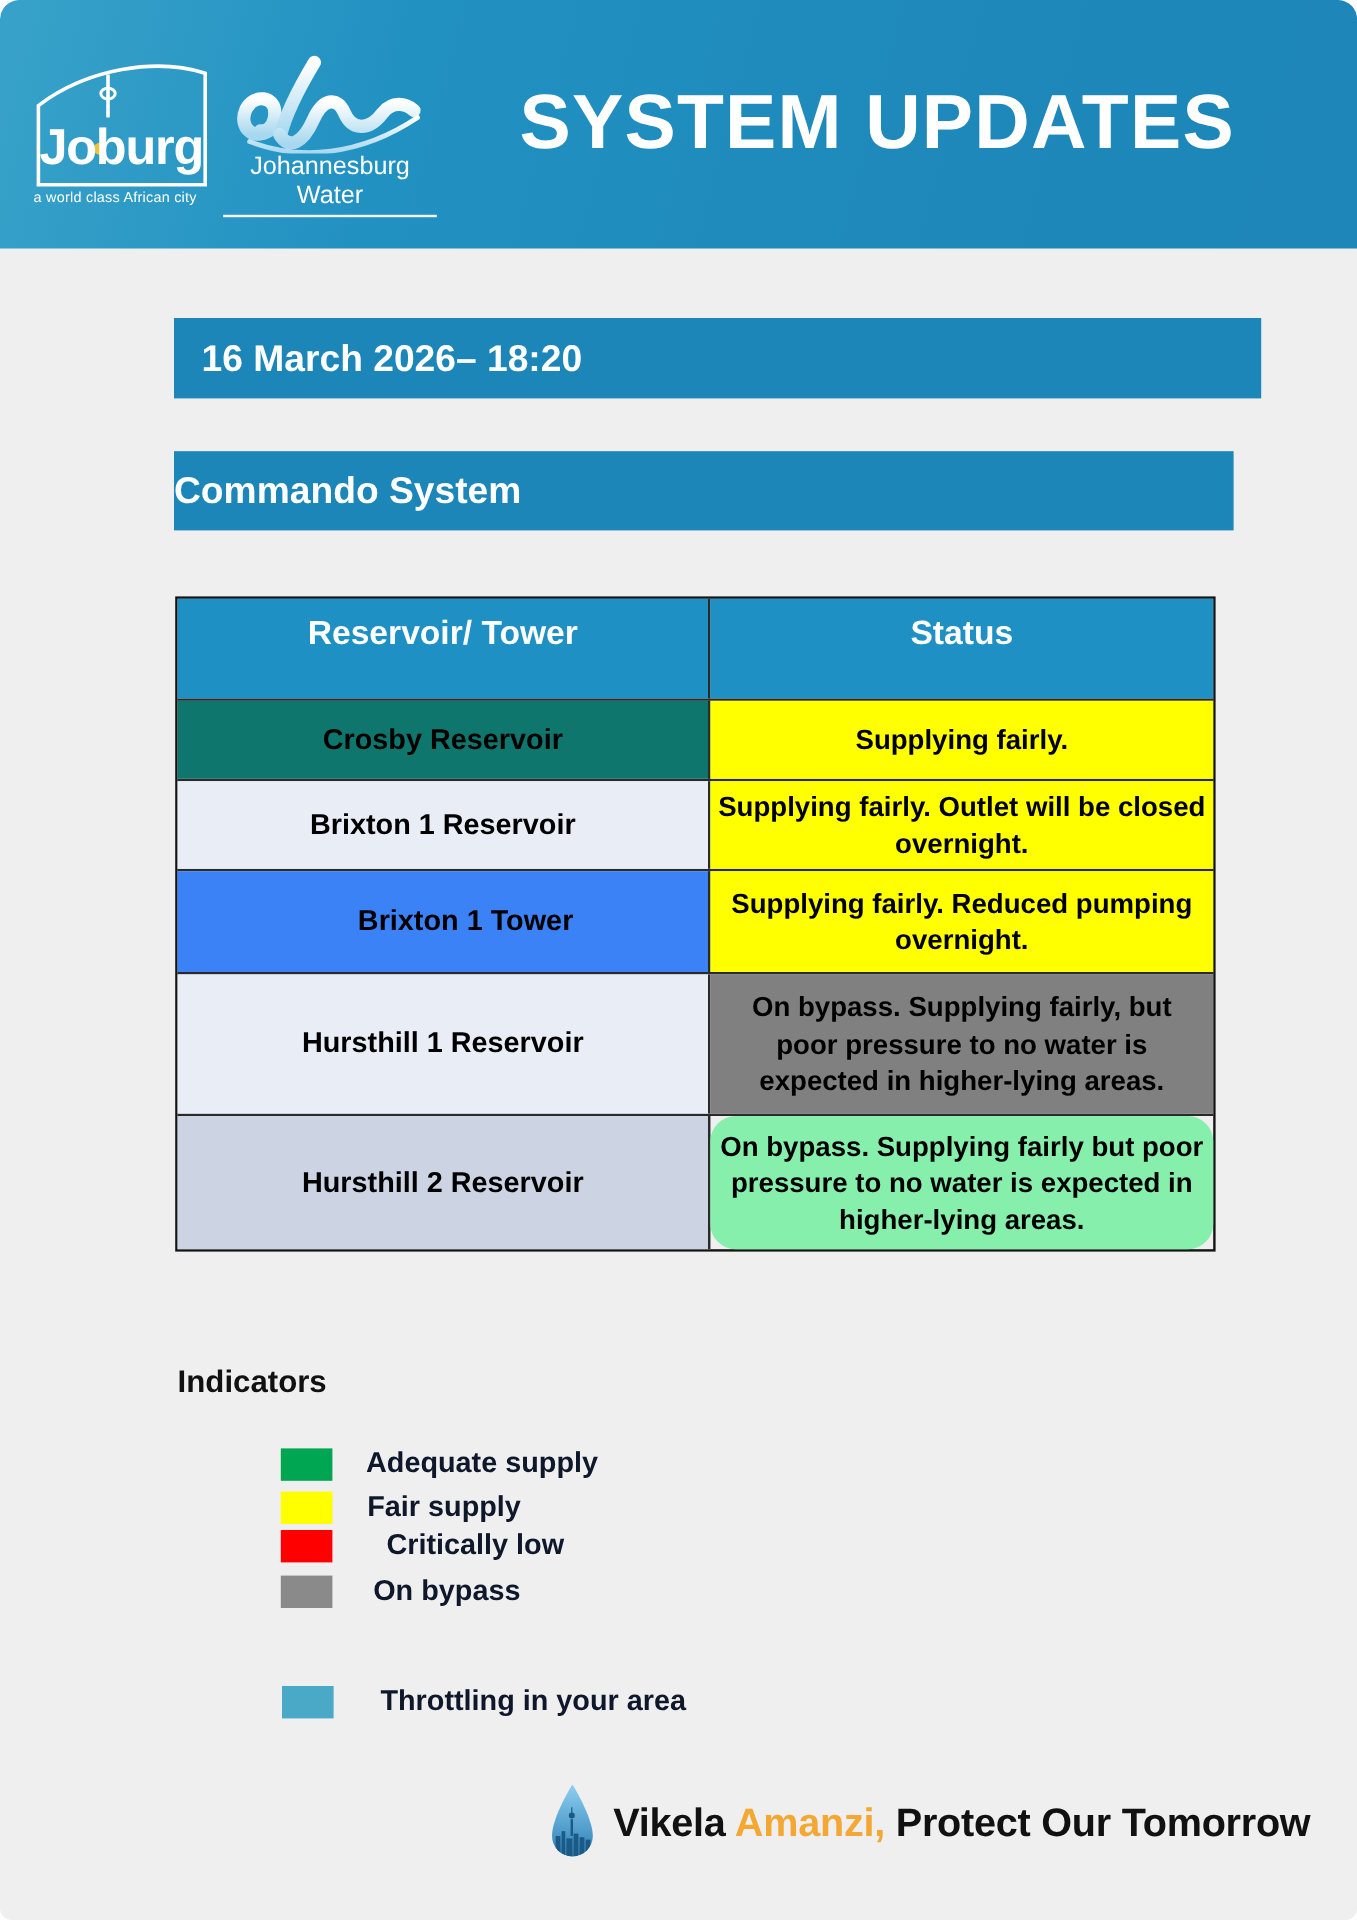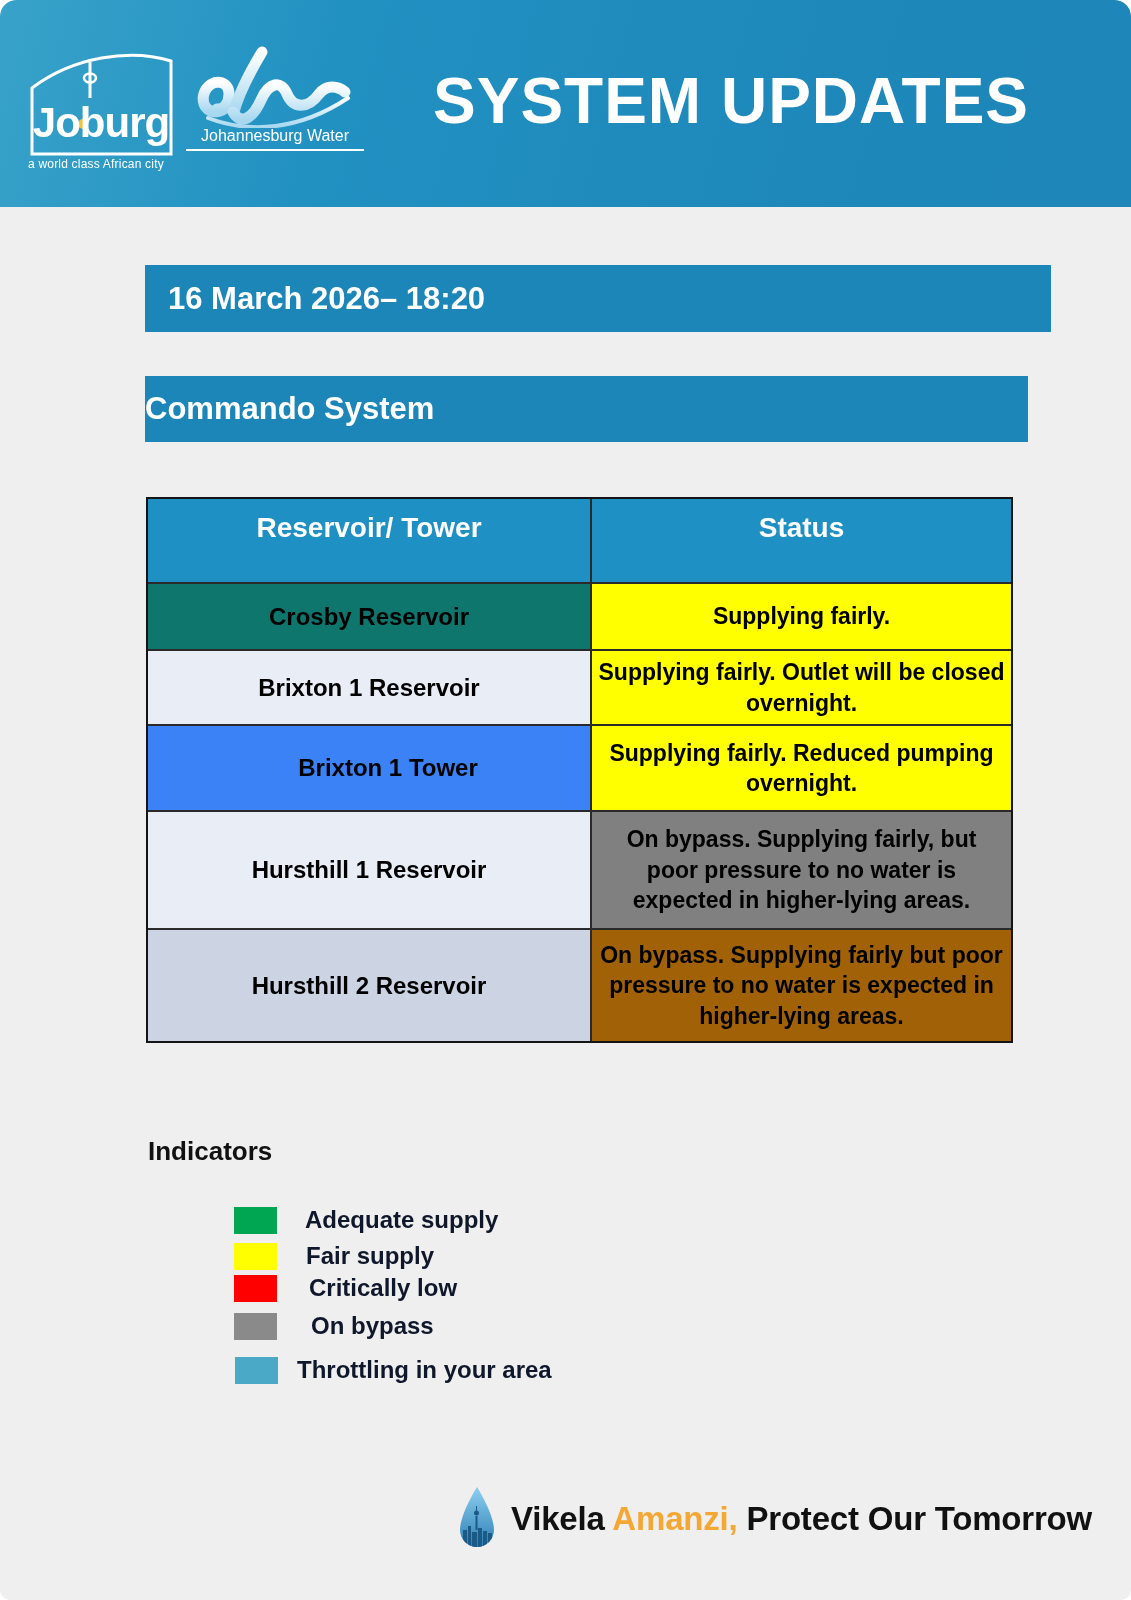--- a/index.html
+++ b/index.html
@@ -7,21 +7,21 @@
         border-radius:16px 16px 10px 10px;margin:0 auto;}
   
   .header{position:absolute;left:0;top:0;width:1131px;height:207px;
           background:linear-gradient(105deg,#38a2c9 0%,#2191c2 30%,#1e88ba 70%,#1e86b8 100%);
           border-radius:16px 16px 0 0;}
   .joburg-logo{position:absolute;left:28px;top:40px;}
   .joburg-tagline{position:absolute;left:28px;top:157px;width:160px;color:#ffffff;
                   font-size:12px;font-weight:400;letter-spacing:.2px;}
   .jw-logo{position:absolute;left:188px;top:46px;}
   .jw-name{position:absolute;left:186px;top:127px;width:178px;text-align:center;color:#ffffff;
-           font-size:16px;font-weight:400;padding-bottom:4px;border-bottom:2px solid #ffffff;}
+           font-size:21px;font-weight:400;padding-bottom:4px;border-bottom:2px solid #ffffff;}
   .main-title{position:absolute;left:395px;top:64px;width:672px;text-align:center;color:#ffffff;
               font-size:64px;font-weight:800;letter-spacing:1px;white-space:nowrap;}
   
   .bar{position:absolute;left:145px;width:883px;color:#ffffff;font-weight:700;
        display:flex;align-items:center;}
   .date-bar{top:265px;height:67px;font-size:31px;padding-left:23px;}
   .system-bar{top:376px;height:66px;font-size:31px;}
   
   .res-table{position:absolute;left:146px;top:497px;width:867px;border:2px solid #141414;
              box-sizing:border-box;}
@@ -35,23 +35,23 @@
   .h-r3{height:116px;} .h-r4{height:111px;}
   .name-cell{font-size:24px;font-weight:700;color:#000000;}
   .status-cell{font-size:23px;font-weight:700;color:#000000;line-height:1.32;padding:2px 6px;}
   
   .ind-heading{position:absolute;left:148px;top:1136px;font-size:26px;font-weight:700;color:#111;}
   .legend-item{position:absolute;display:flex;align-items:center;}
   .swatch{width:43px;height:27px;flex:0 0 auto;}
   .legend-label{font-size:24px;font-weight:700;color:#0f172a;white-space:nowrap;}
   .li0{left:234px;top:1206px;} .li0 .legend-label{margin-left:28px;}
   .li1{left:234px;top:1242px;} .li1 .legend-label{margin-left:29px;}
-  .li2{left:234px;top:1274px;} .li2 .legend-label{margin-left:32px;}
+  .li2{left:234px;top:1274px;} .li2 .legend-label{margin-left:45px;}
   .li3{left:234px;top:1312px;} .li3 .legend-label{margin-left:34px;}
-  .li4{left:235px;top:1356px;} .li4 .legend-label{margin-left:19px;}
+  .li4{left:235px;top:1404px;gap:20px;} .li4 .legend-label{margin-left:19px;}
   
   .footer{position:absolute;left:455px;top:1484px;display:flex;align-items:center;}
   .footer-text{margin-left:12px;font-size:33px;font-weight:800;color:#111111;white-space:nowrap;
                letter-spacing:-0.2px;}
 </style>
 </head>
 <body>
 
 <div class="page">
 
@@ -103,21 +103,21 @@
     <div class="t-row">
       <div class="t-cell first name-cell h-r2" style="background-color: #3b82f6; padding-left: 38px;">Brixton 1 Tower</div>
       <div class="t-cell status-cell h-r2" style="background-color: rgb(255, 255, 0);">Supplying fairly. Reduced pumping overnight.</div>
     </div>
     <div class="t-row">
       <div class="t-cell first name-cell h-r3" style="background-color: rgb(233, 238, 246);">Hursthill 1 Reservoir</div>
       <div class="t-cell status-cell h-r3" style="background-color: rgb(128, 128, 128);">On bypass. Supplying fairly, but poor pressure to no water is expected in higher-lying areas.</div>
     </div>
     <div class="t-row">
       <div class="t-cell first name-cell h-r4" style="background-color: rgb(204, 211, 227);">Hursthill 2 Reservoir</div>
-      <div class="t-cell status-cell h-r4" style="background-color: #a16207;">On bypass. Supplying fairly but poor pressure to no water is expected in higher-lying areas.</div>
+      <div class="t-cell status-cell h-r4" style="background-color: #86efac; border-radius: 21px;">On bypass. Supplying fairly but poor pressure to no water is expected in higher-lying areas.</div>
     </div>
   </div>
 
   <div class="ind-heading">Indicators</div>
 
   <div class="legend-item li0">
     <div class="swatch" style="background-color: rgb(0, 166, 81);"></div>
     <div class="legend-label">Adequate supply</div>
   </div>
   <div class="legend-item li1">

